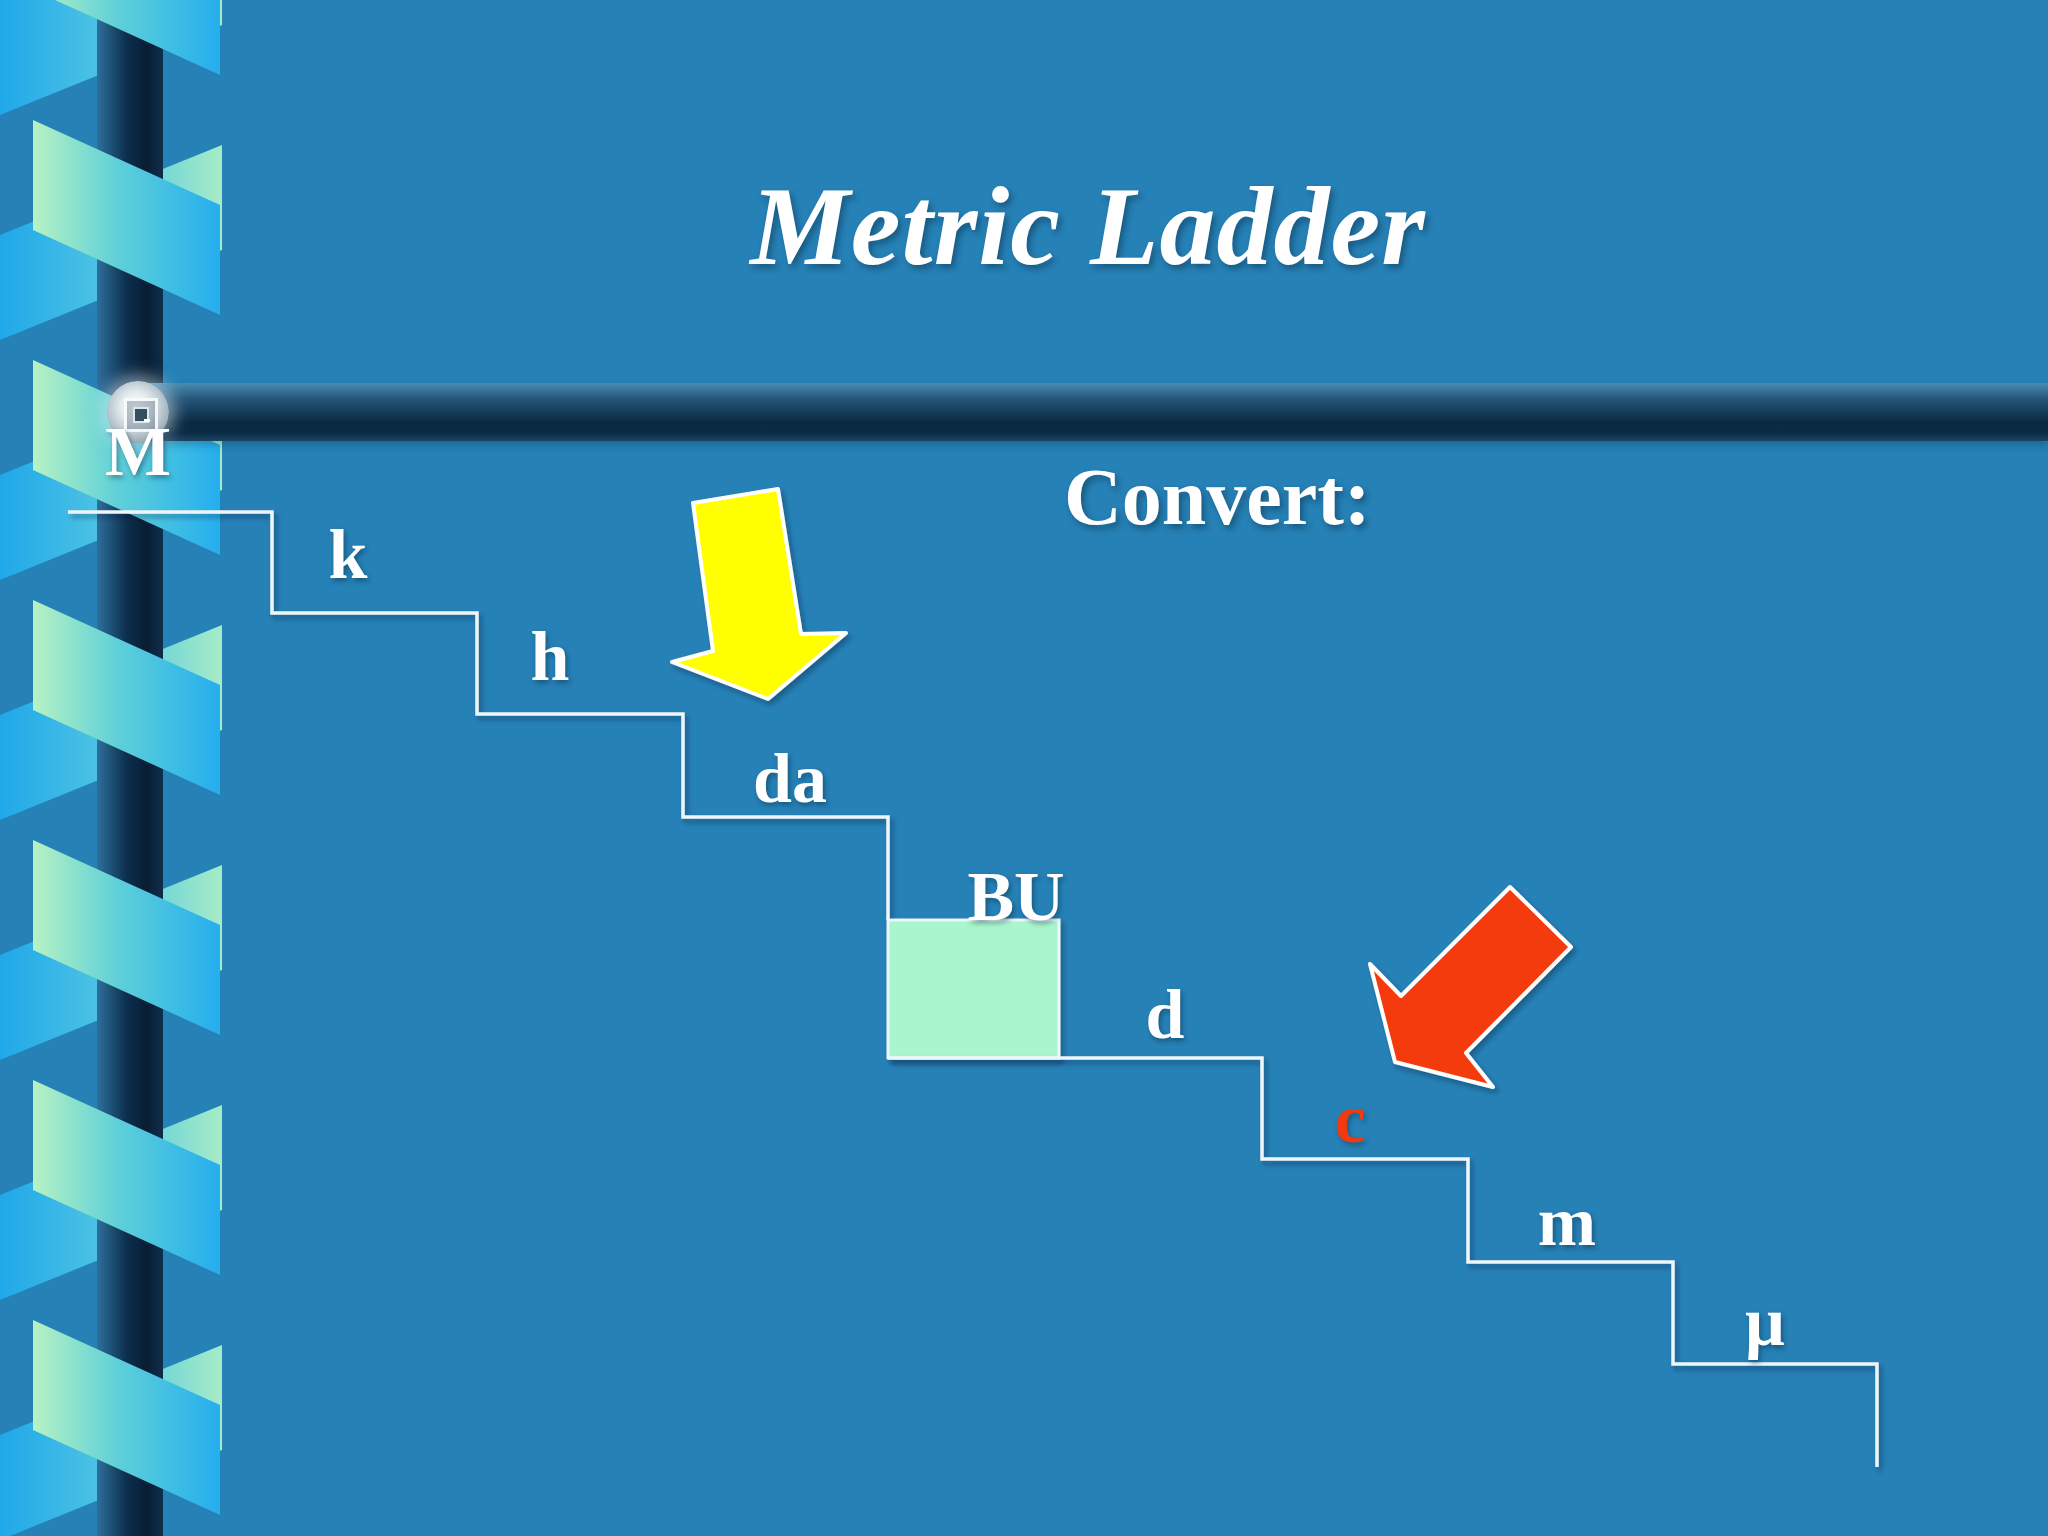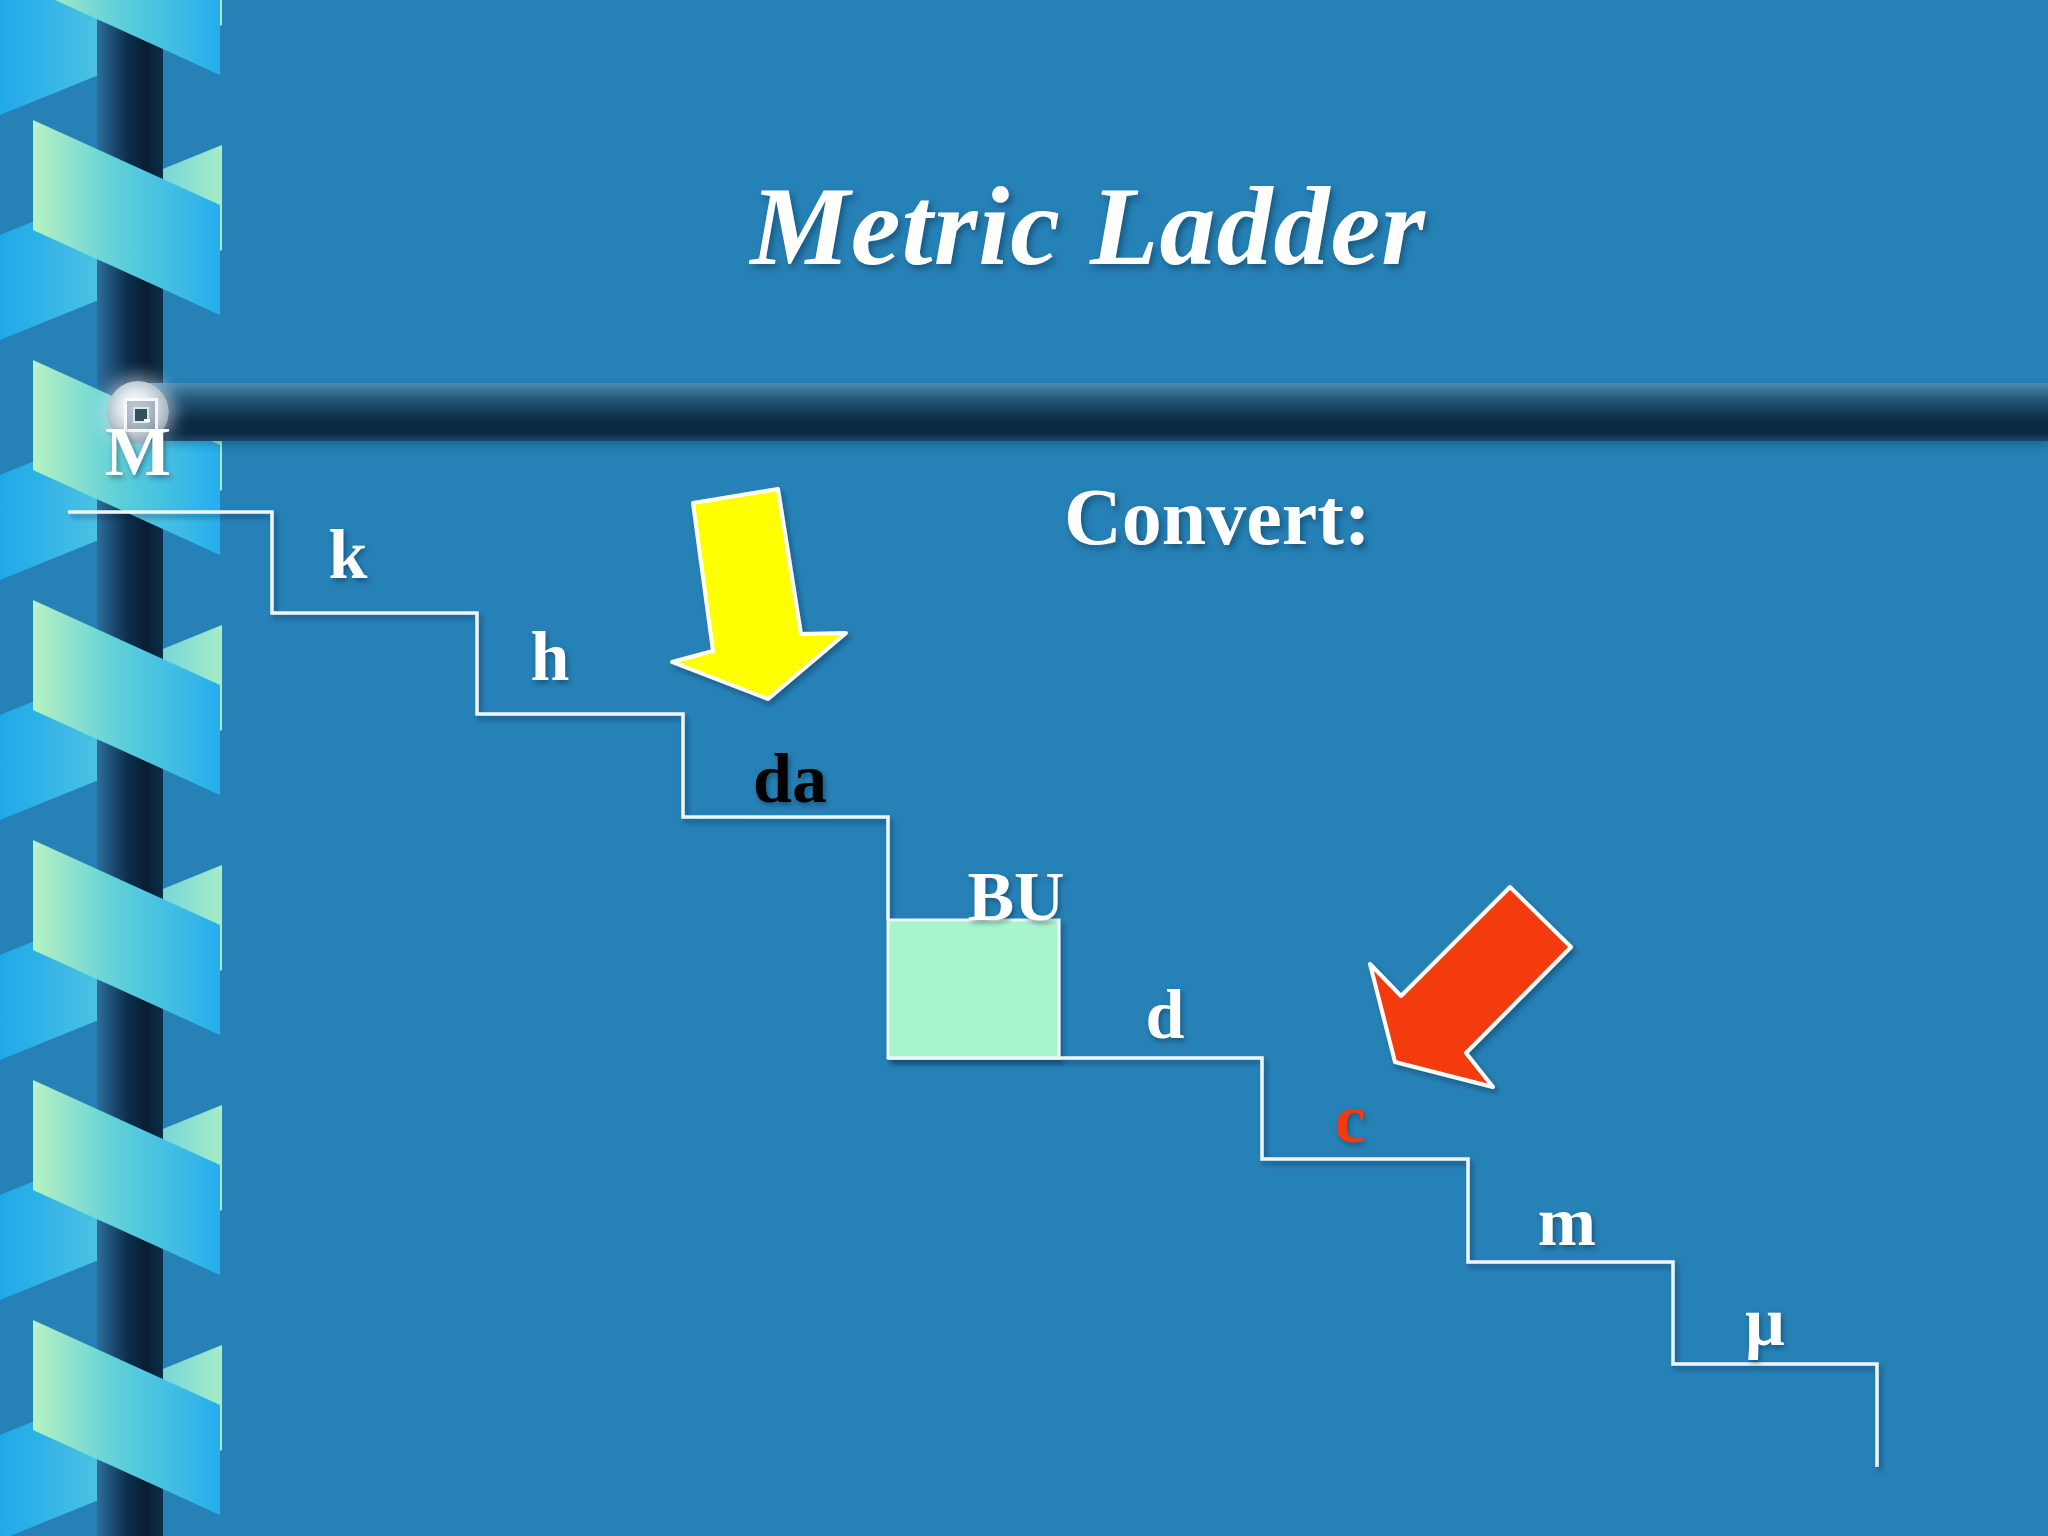--- a/index.html
+++ b/index.html
@@ -30,28 +30,28 @@
   
   #stairs{position:absolute;left:0;top:0;}
   
   .txt{position:absolute;white-space:pre-line;text-align:center;}
   .white{color:#ffffff;text-shadow:3px 4px 6px rgba(2,28,48,.4);}
   .lbl{
     position:absolute;transform:translateX(-50%);
     font-weight:bold;font-size:70px;line-height:70px;
   }
   .lbl-white{color:#ffffff;text-shadow:2px 3px 5px rgba(2,28,48,.4);}
-  .lbl-yellow{color:#000000;text-shadow:2px 3px 5px rgba(2,28,48,.4);}
+  .lbl-yellow{color:#ffffff;text-shadow:2px 3px 5px rgba(2,28,48,.4);}
   .lbl-red{color:#f23a0e;text-shadow:2px 3px 5px rgba(2,28,48,.35);}
   #title{
     left:1088px;top:168px;transform:translateX(-50%);
     font-size:112px;line-height:116px;font-weight:bold;font-style:italic;
     letter-spacing:1px;
   }
-  #convert-heading{left:1064px;top:476px;font-size:80px;line-height:82px;font-weight:bold;}
+  #convert-heading{left:1064px;top:456px;font-size:80px;line-height:82px;font-weight:bold;}
   #equation{
     left:1064px;top:598px;font-size:76px;line-height:80px;font-weight:bold;
     color:#1ee042;text-shadow:2px 3px 5px rgba(2,28,48,.35);
     white-space:nowrap;
   }
   #equation .blank{
     display:inline-block;width:235px;height:9px;
     background:#22e244;margin:0 16px -2px 16px;
   }
   #step-heading{left:349px;top:1117px;font-size:78px;line-height:82px;font-weight:bold;}

